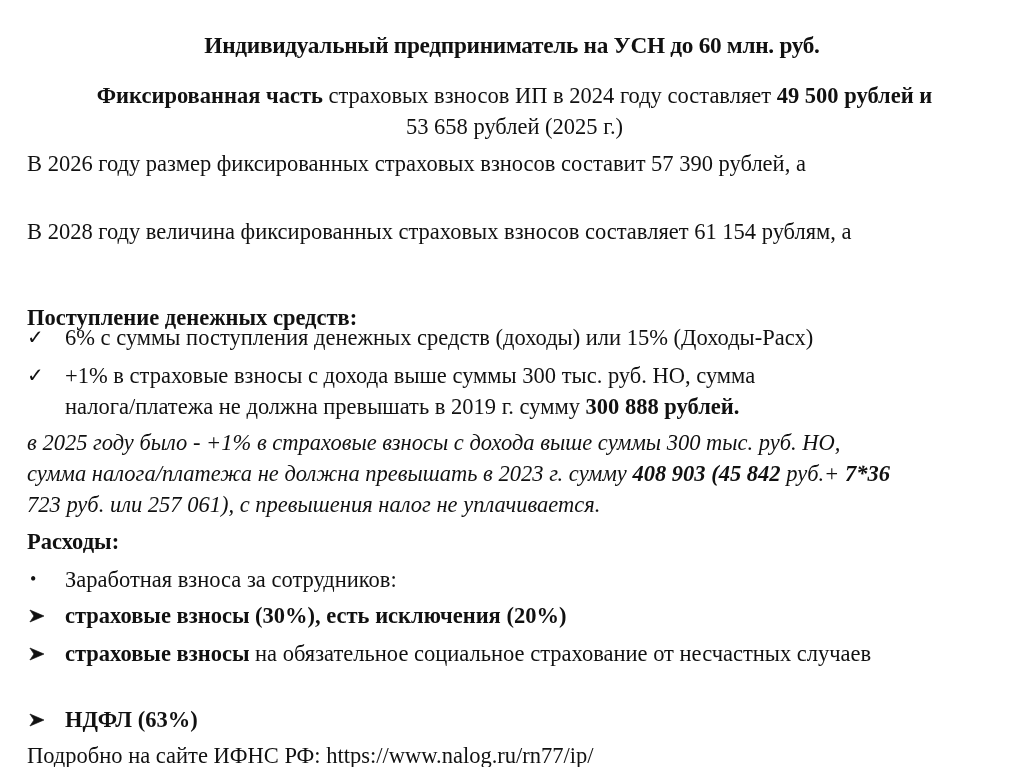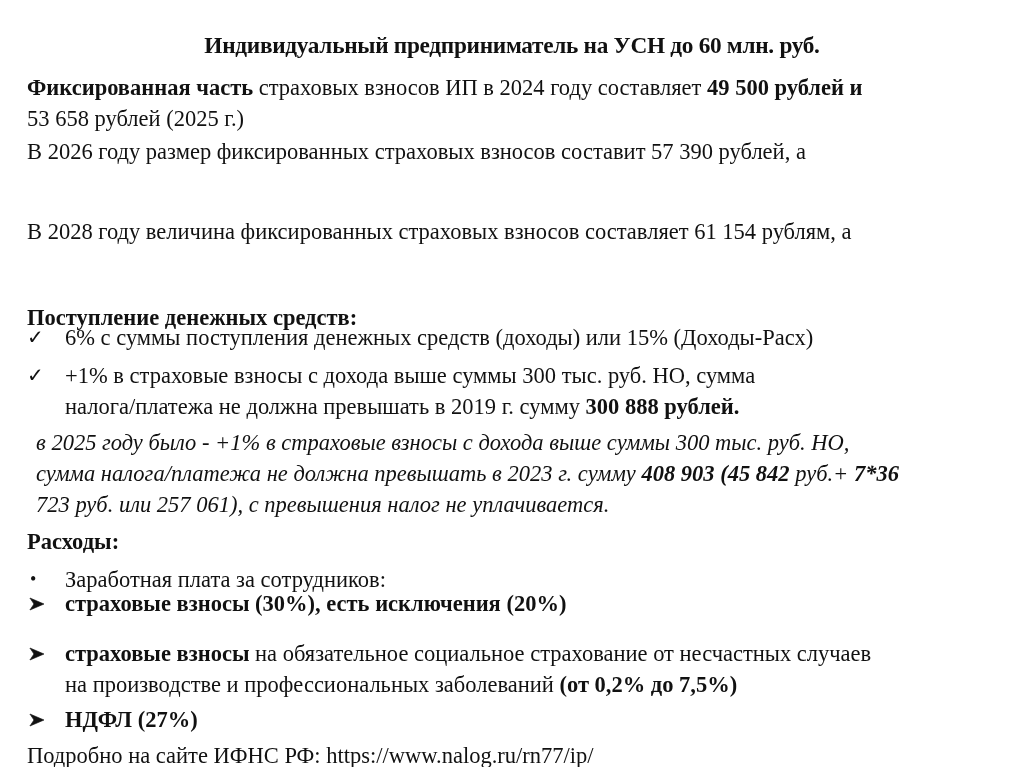--- a/index.html
+++ b/index.html
@@ -74,26 +74,26 @@
       height: 14px;
     }
   </style>
 </head>
 <body>
 
 <div class="slide">
 
   <div class="title">Индивидуальный предприниматель на УСН до 60 млн. руб.</div>
 
-  <div class="block" style="top:72px;">
+  <div class="block" style="top:80px;text-align:center;">
     <div><b>Фиксированная часть</b><span> страховых взносов ИП в 2024 году составляет </span><b>49 500 рублей и</b></div>
     <div>53 658 рублей (2025 г.)</div>
   </div>
 
-  <div class="block" style="top:136px;">
+  <div class="block" style="top:148px;">
     <div>В 2026 году размер фиксированных страховых взносов составит 57 390 рублей, а</div>
   </div>
 
   <div class="block" style="top:216px;">
     <div>В 2028 году величина фиксированных страховых взносов составляет 61 154 рублям, а</div>
   </div>
 
   <div class="block" style="top:302px;">
     <b>Поступление денежных средств:</b>
   </div>
@@ -102,57 +102,56 @@
     <span class="marker check">✓</span>
     <div class="item-text">6% с суммы поступления денежных средств (доходы) или 15% (Доходы-Расх)</div>
   </div>
 
   <div class="list-item" style="top:360px;">
     <span class="marker check">✓</span>
     <div class="item-text">+1% в страховые взносы с дохода выше суммы 300 тыс. руб. НО, сумма</div>
     <div class="item-text"><span>налога/платежа не должна превышать в 2019 г. сумму </span><b>300 888 рублей.</b></div>
   </div>
 
-  <div class="block italic" style="top:427px;margin-left:9px;">
+  <div class="block italic" style="top:427px;">
     <div>в 2025 году было  - +1% в страховые взносы с дохода выше суммы 300 тыс. руб. НО,</div>
     <div><span>сумма налога/платежа не должна превышать в 2023 г. сумму </span><b>408 903 (45 842</b><span> руб.+ </span><b>7*36</b></div>
     <div>723 руб. или 257 061), с превышения налог не уплачивается.</div>
   </div>
 
   <div class="block" style="top:526px;">
     <b>Расходы:</b>
   </div>
 
   <div class="list-item" style="top:564px;">
     <span class="marker bullet-dot">•</span>
-    <div class="item-text">Заработная плата за сотрудников:</div>
+    <div class="item-text">Заработная взноса за сотрудников:</div>
   </div>
 
-  <div class="list-item" style="top:588px;">
+  <div class="list-item" style="top:600px;">
     <svg class="arrow-svg" viewBox="0 0 16 14">
       <path d="M1 1 L15 7 L1 13 L5 7 Z" fill="#111" stroke="#111" stroke-width="0.6"></path>
       <path d="M1 1 L5 7 L1 13" fill="#fff" stroke="#111" stroke-width="0.8"></path>
     </svg>
     <div class="item-text"><b>страховые взносы (30%), есть исключения (20%)</b></div>
   </div>
 
   <div class="list-item" style="top:638px;">
     <svg class="arrow-svg" viewBox="0 0 16 14">
       <path d="M1 1 L15 7 L1 13 L5 7 Z" fill="#111" stroke="#111" stroke-width="0.6"></path>
       <path d="M1 1 L5 7 L1 13" fill="#fff" stroke="#111" stroke-width="0.8"></path>
     </svg>
     <div class="item-text"><b>страховые взносы</b><span> на обязательное социальное страхование от несчастных случаев</span></div>
-    <div class="item-text"><span>на производстве и профессиональных заболеваний </span><b>(от 0,2% до 7,5%)</b></div>
   </div>
 
   <div class="list-item" style="top:704px;">
     <svg class="arrow-svg" viewBox="0 0 16 14">
       <path d="M1 1 L15 7 L1 13 L5 7 Z" fill="#111" stroke="#111" stroke-width="0.6"></path>
       <path d="M1 1 L5 7 L1 13" fill="#fff" stroke="#111" stroke-width="0.8"></path>
     </svg>
-    <div class="item-text"><b>НДФЛ (27%)</b></div>
+    <div class="item-text"><b>НДФЛ (63%)</b></div>
   </div>
 
   <div class="block" style="top:740px;">
     <span>Подробно на сайте ИФНС РФ: </span><span>https://www.nalog.ru/rn77/ip/</span>
   </div>
 
 </div>
 
 </body></html>

